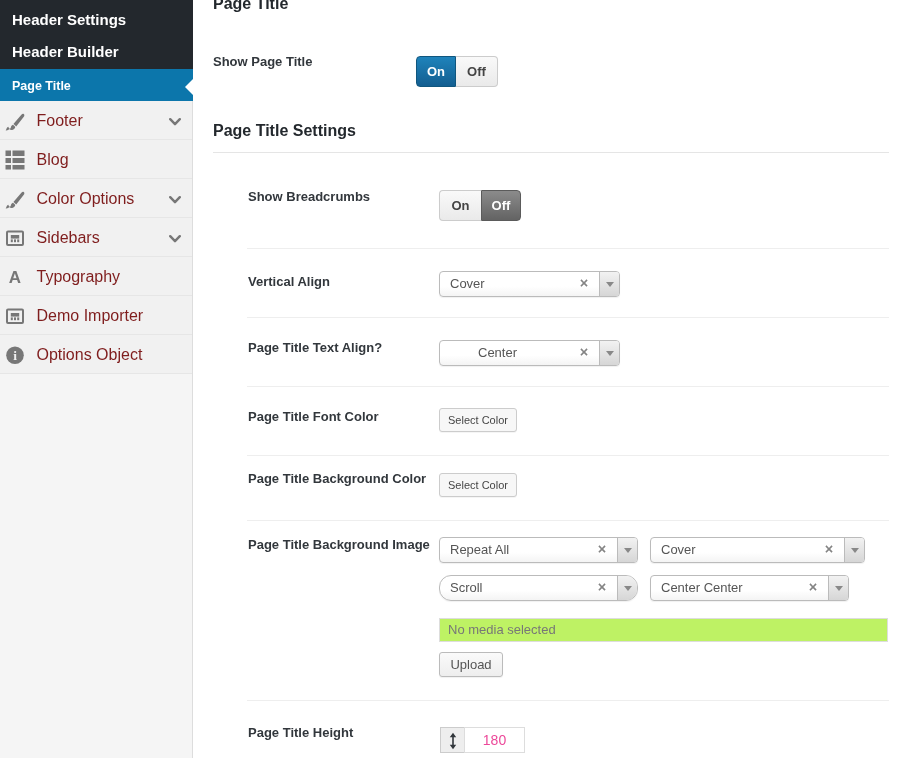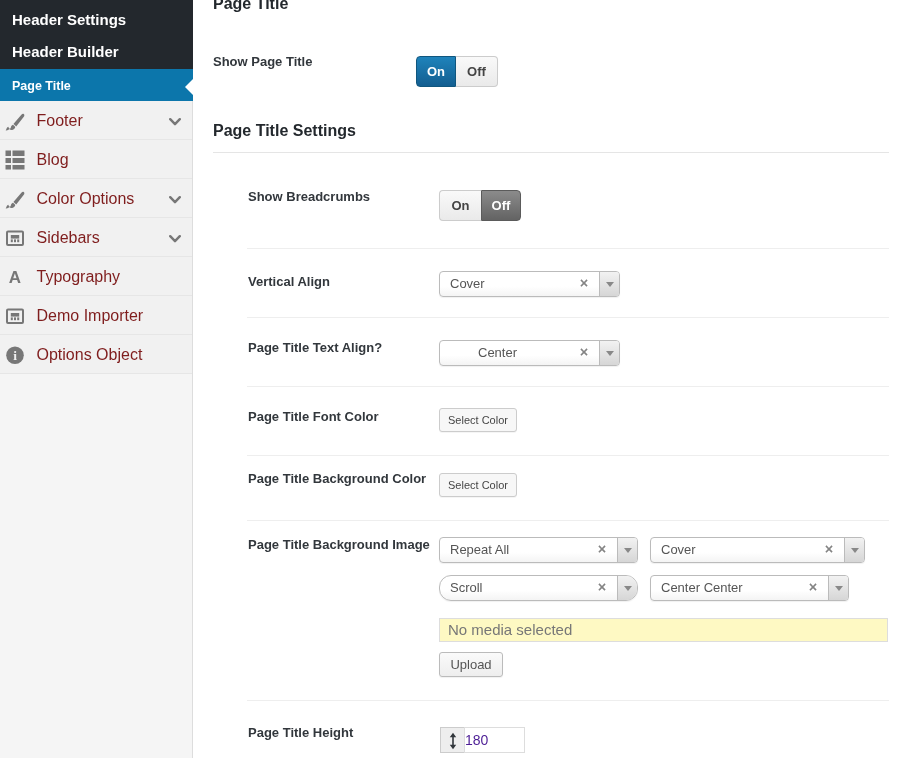--- a/index.html
+++ b/index.html
@@ -57,34 +57,34 @@
 .sel .btn:after { content:""; position:absolute; left:6px; top:10px; width:0; height:0;
   border:4px solid transparent; border-top:5px solid #888; border-bottom:none; }
 
 
 .cpick { position:absolute; height:24px; border:1px solid #ccc; border-radius:3px;
   background:#f7f7f7; display:flex; overflow:hidden; box-shadow:0 1px 0 rgba(0,0,0,.04);flex-direction:column;}
 .cpick .sw { width:30px; height:22px; }
 .cpick .ct { font-size:11px; color:#464646; line-height:22px; padding:0 8px; }
 
 
-.tin { position:absolute; border:1px solid #ddd; background:#fef9c3; font-size:15px;
+.tin { position:absolute; border:1px solid #ddd; background:#bef264; font-size:13px;
   color:#777; line-height:22px; padding-left:8px; }
 
 
 .ubtn { position:absolute; border:1px solid #bbb; border-radius:3px;
   background:linear-gradient(to bottom,#fafafa,#eee); font-size:13px; color:#555;
   text-align:center; box-shadow:0 1px 1px rgba(0,0,0,.06); }
 
 
 .dim { position:absolute; display:flex; }
 .dim .ad { width:24px; height:26px; background:#eee; border:1px solid #ccc;
   border-right:none; text-align:center; }
 .dim .in { width:61px; height:26px; background:#fff; border:1px solid #ddd;
-  font-size:14px; color:#4c1d95; text-align:left; line-height:24px; }
+  font-size:14px; color:#ec4899; text-align:center; line-height:24px; }
 </style>
 </head>
 <body>
 <div id="page">
   <div id="sidebar">
     <div class="dark">
       <div class="itm" style="top:14px;">Header Settings</div>
       <div class="itm" style="top:46px;">Header Builder</div>
     </div>
     <div class="active">

